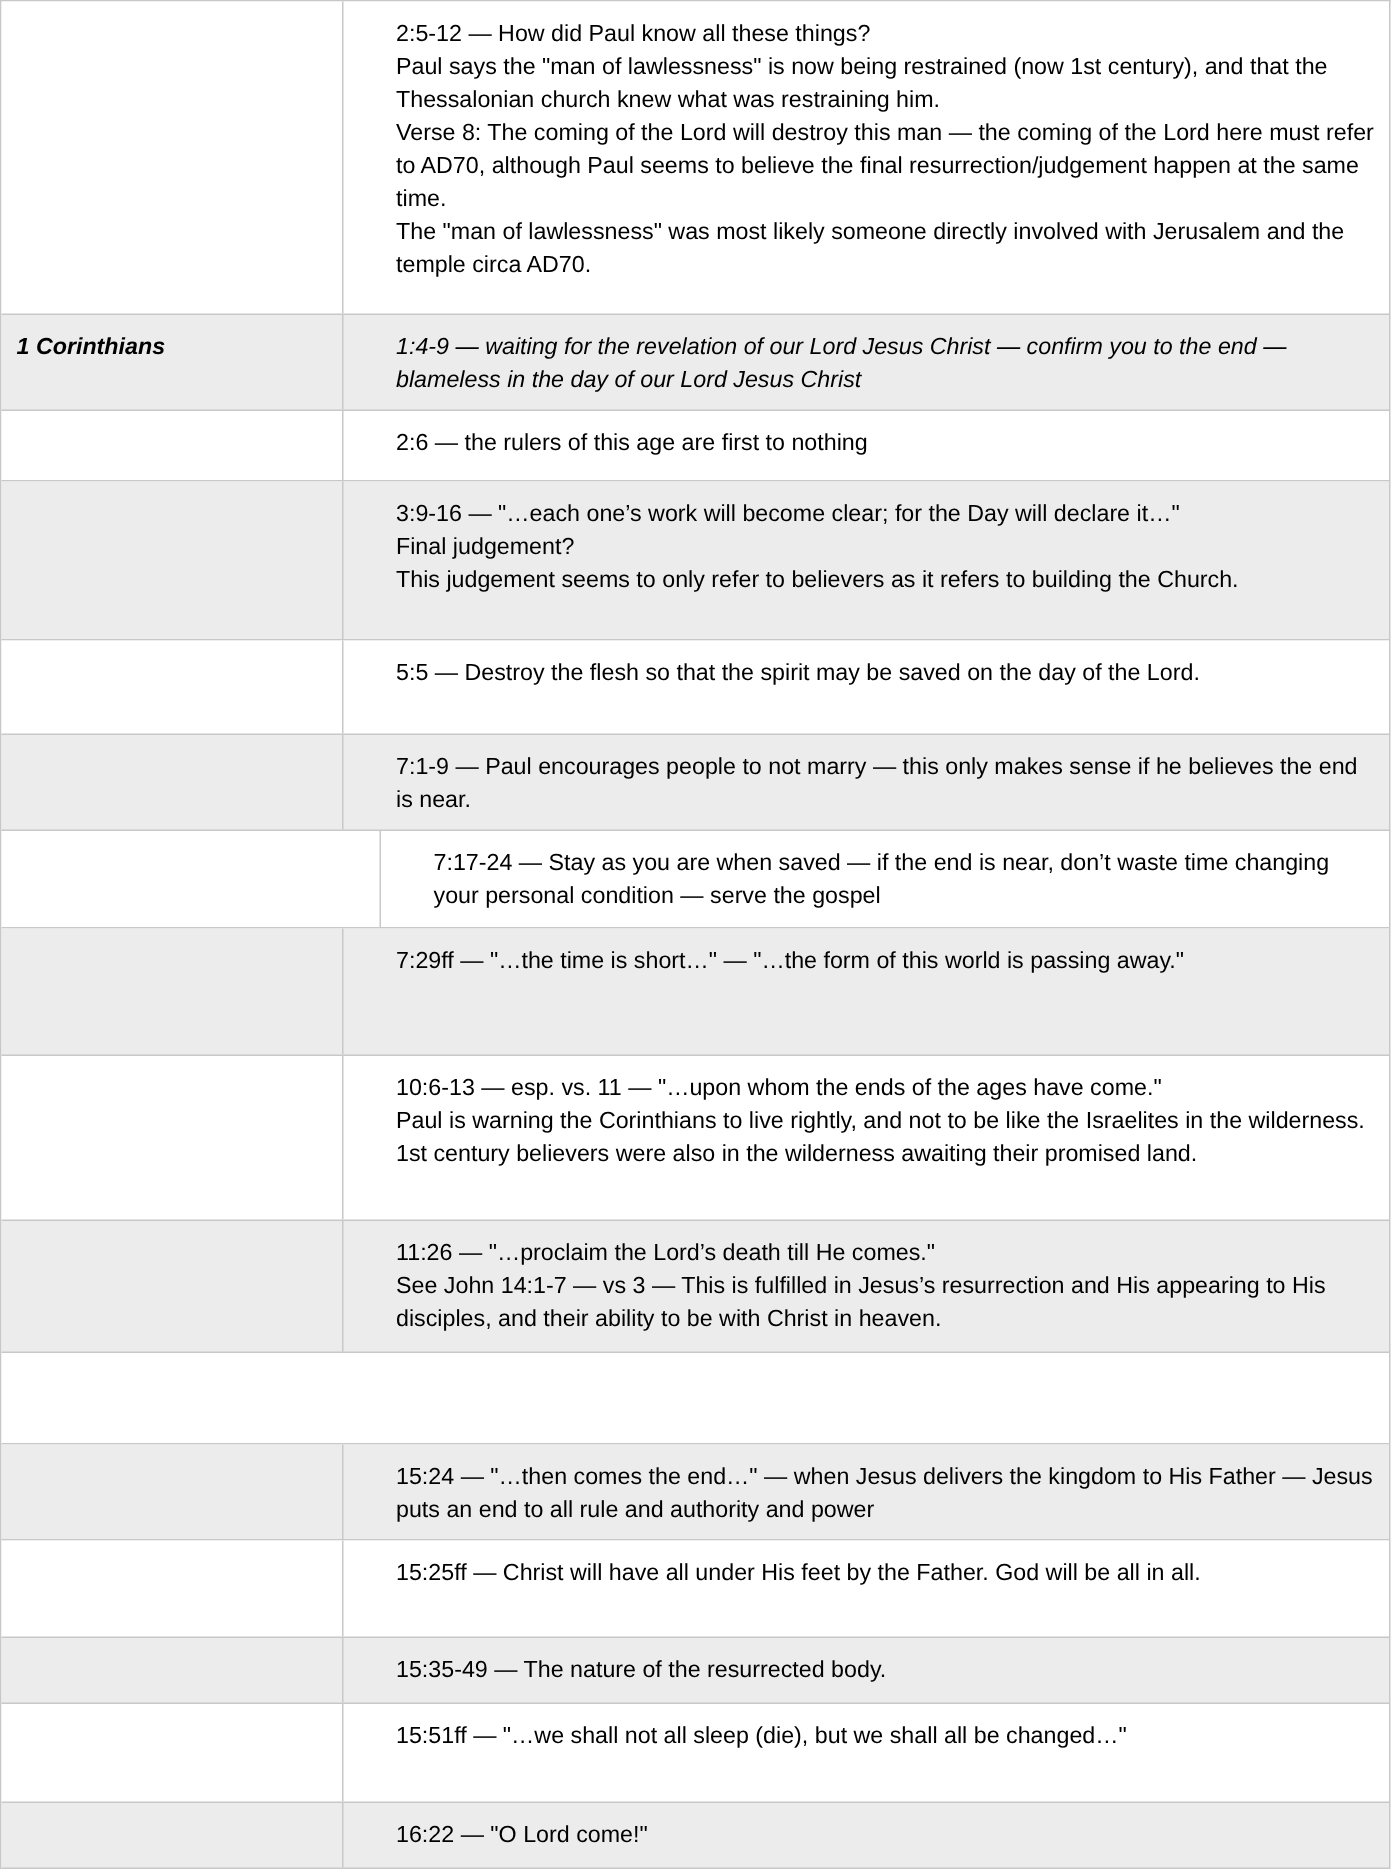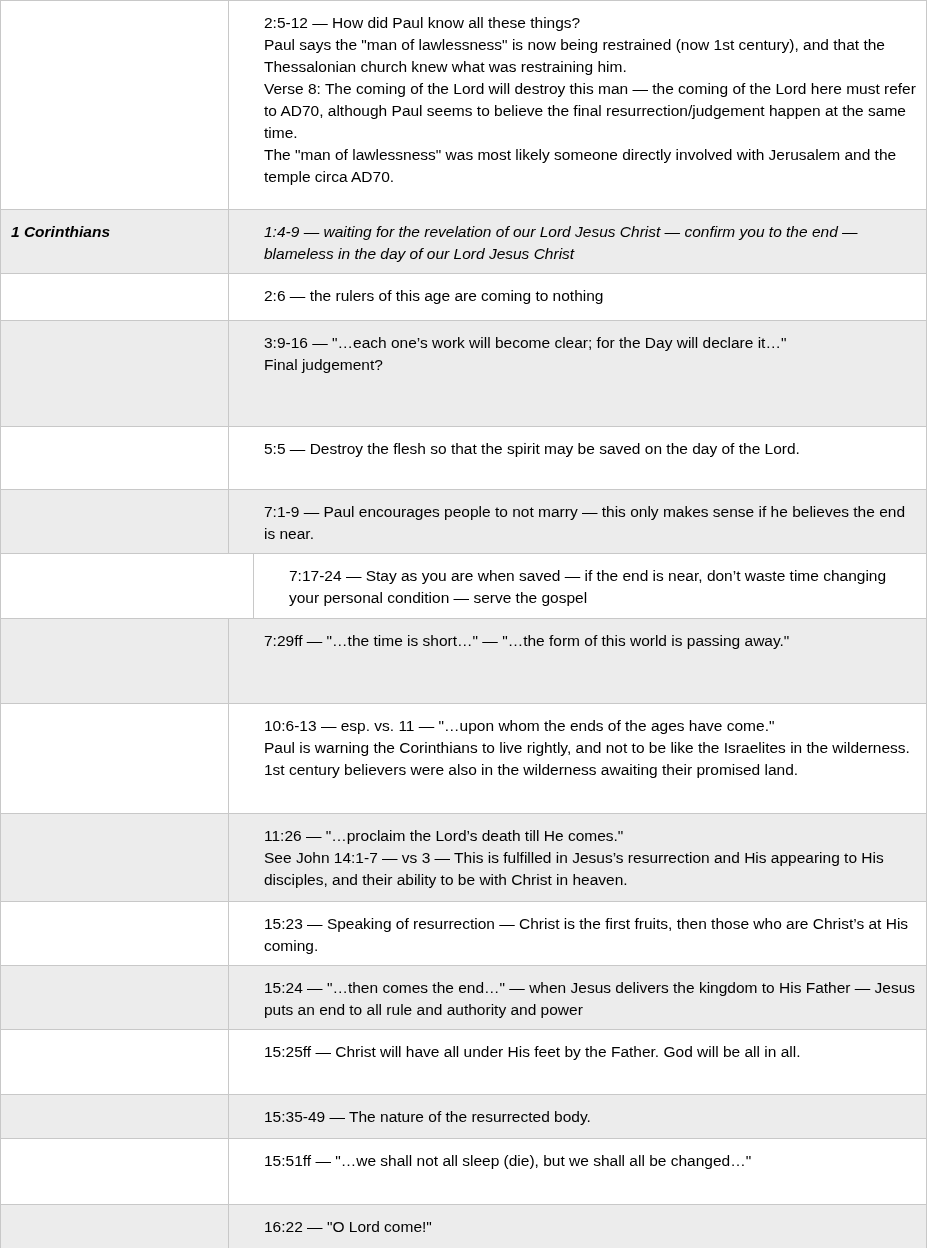--- a/index.html
+++ b/index.html
@@ -78,28 +78,29 @@
   </div>
     <div class="row shaded">
     <div class="cell book-cell">1 Corinthians</div>
     <div class="cell notes-cell">
         <div class="para">1:4-9 — waiting for the revelation of our Lord Jesus Christ — confirm you to the end — blameless in the day of our Lord Jesus Christ</div>
       </div>
   </div>
     <div class="row">
     <div class="cell book-cell"></div>
     <div class="cell notes-cell">
-        <div class="para">2:6 — the rulers of this age are coming to nothing</div>
+        <div class="para">2:6 — the rulers of this age are first to nothing</div>
       </div>
   </div>
     <div class="row shaded">
     <div class="cell book-cell"></div>
     <div class="cell notes-cell">
         <div class="para">3:9-16 — "…each one’s work will become clear; for the Day will declare it…"</div>
         <div class="para">Final judgement?</div>
+        <div class="para">This judgement seems to only refer to believers as it refers to building the Church.</div>
       </div>
   </div>
     <div class="row">
     <div class="cell book-cell"></div>
     <div class="cell notes-cell">
         <div class="para">5:5 — Destroy the flesh so that the spirit may be saved on the day of the Lord.</div>
       </div>
   </div>
     <div class="row shaded">
     <div class="cell book-cell"></div>
@@ -128,23 +129,20 @@
   </div>
     <div class="row shaded">
     <div class="cell book-cell"></div>
     <div class="cell notes-cell">
         <div class="para">11:26 — "…proclaim the Lord’s death till He comes."</div>
         <div class="para">See John 14:1-7 — vs 3 — This is fulfilled in Jesus’s resurrection and His appearing to His disciples, and their ability to be with Christ in heaven.</div>
       </div>
   </div>
     <div class="row">
     <div class="cell book-cell"></div>
-    <div class="cell notes-cell">
-        <div class="para">15:23 — Speaking of resurrection — Christ is the first fruits, then those who are Christ’s at His coming.</div>
-      </div>
   </div>
     <div class="row shaded">
     <div class="cell book-cell"></div>
     <div class="cell notes-cell">
         <div class="para">15:24 — "…then comes the end…" — when Jesus delivers the kingdom to His Father — Jesus puts an end to all rule and authority and power</div>
       </div>
   </div>
     <div class="row">
     <div class="cell book-cell"></div>
     <div class="cell notes-cell">

